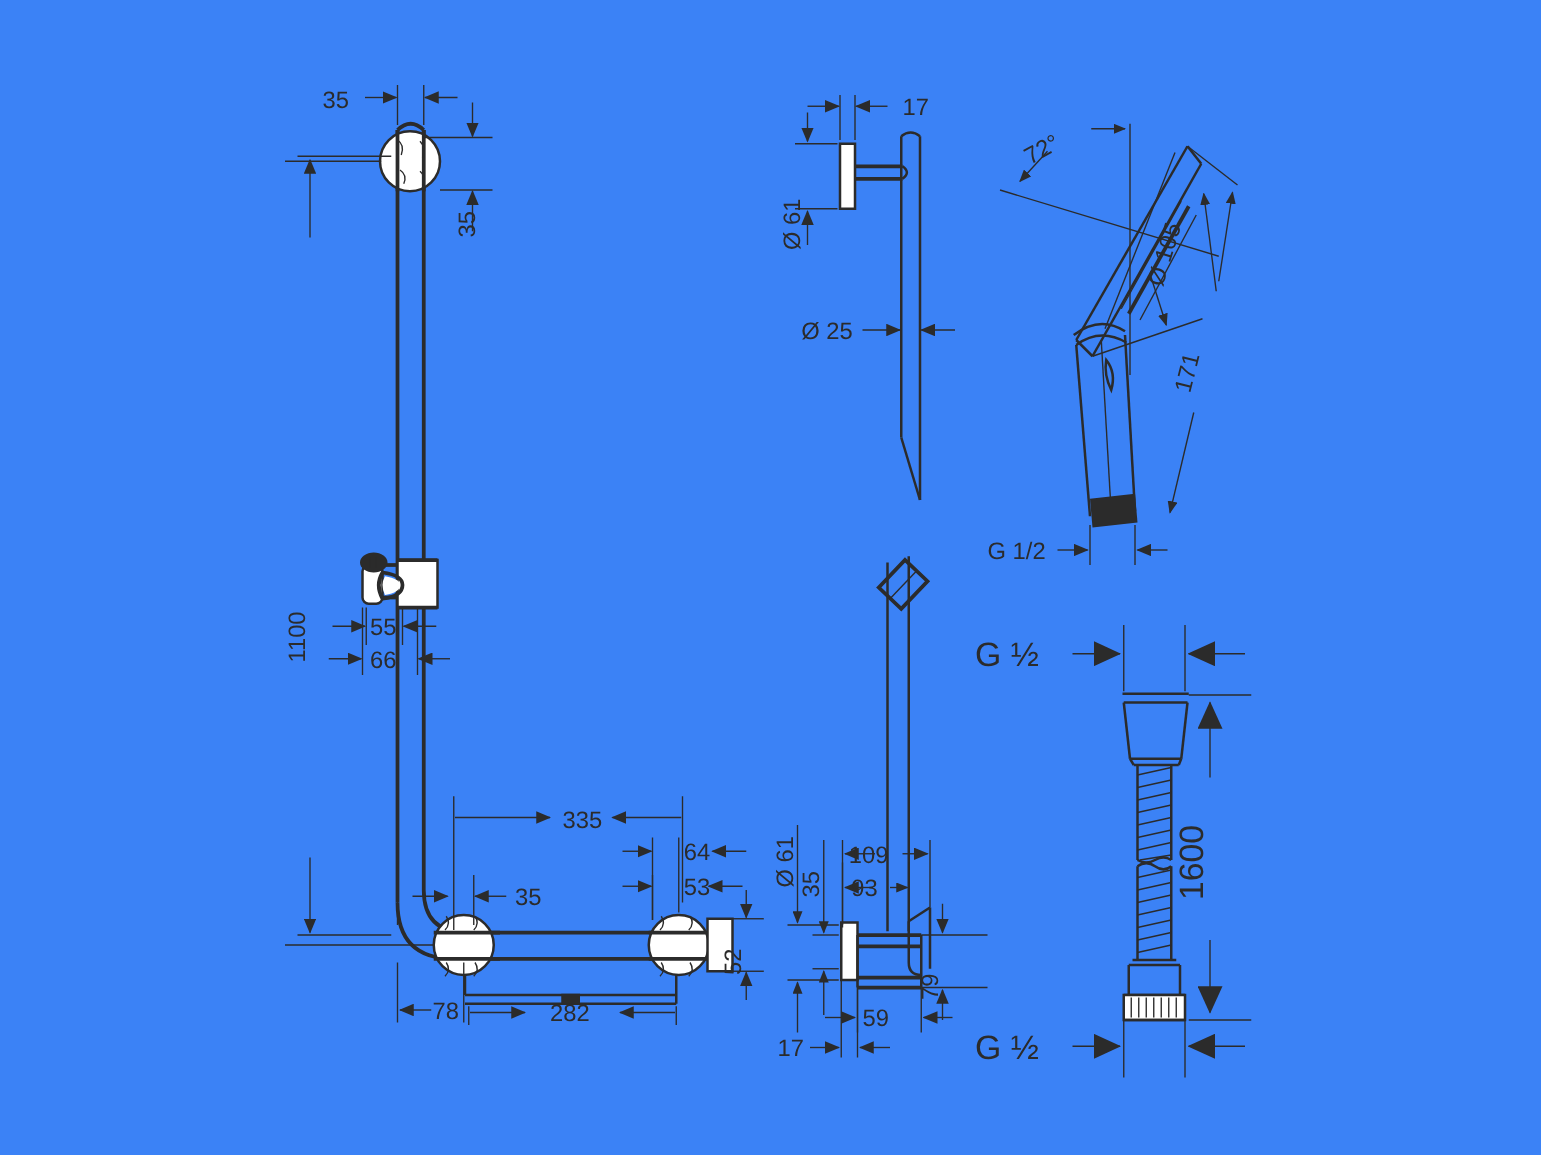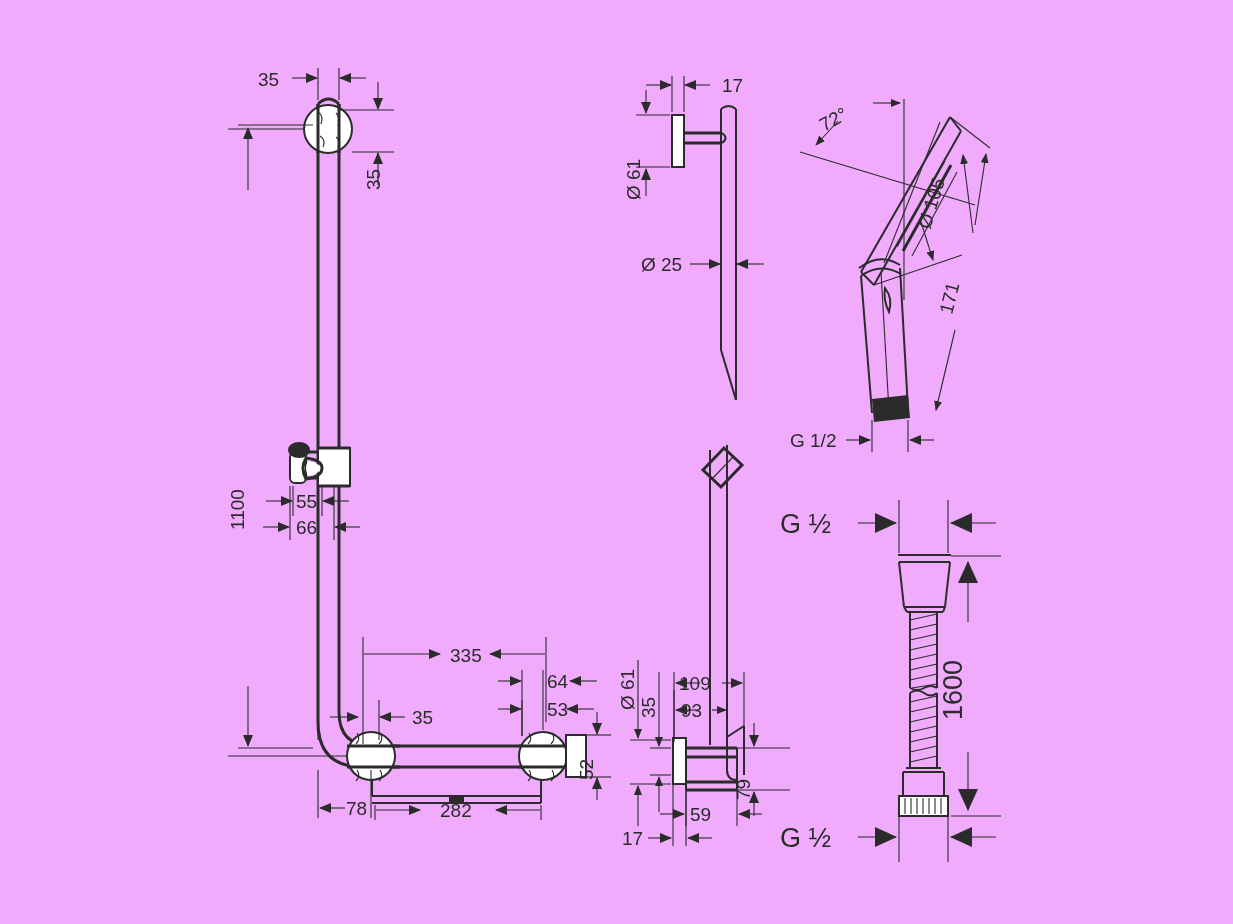--- a/index.html
+++ b/index.html
@@ -8,21 +8,21 @@
     padding: 0;
     background: #ffffff;
   }
   body {
     font-family: "Liberation Sans", sans-serif;
   }
   #sheet {
     position: relative;
     width: 1233px;
     height: 924px;
-    background: #f0abfc;
+    background: #3b82f6;
     overflow: hidden;
   }
   #sheet svg {
     position: absolute;
     top: 0;
     left: 0;
     width: 1233px;
     height: 924px;
   }
   .ln  { stroke: #2b2b2b; fill: none; }

